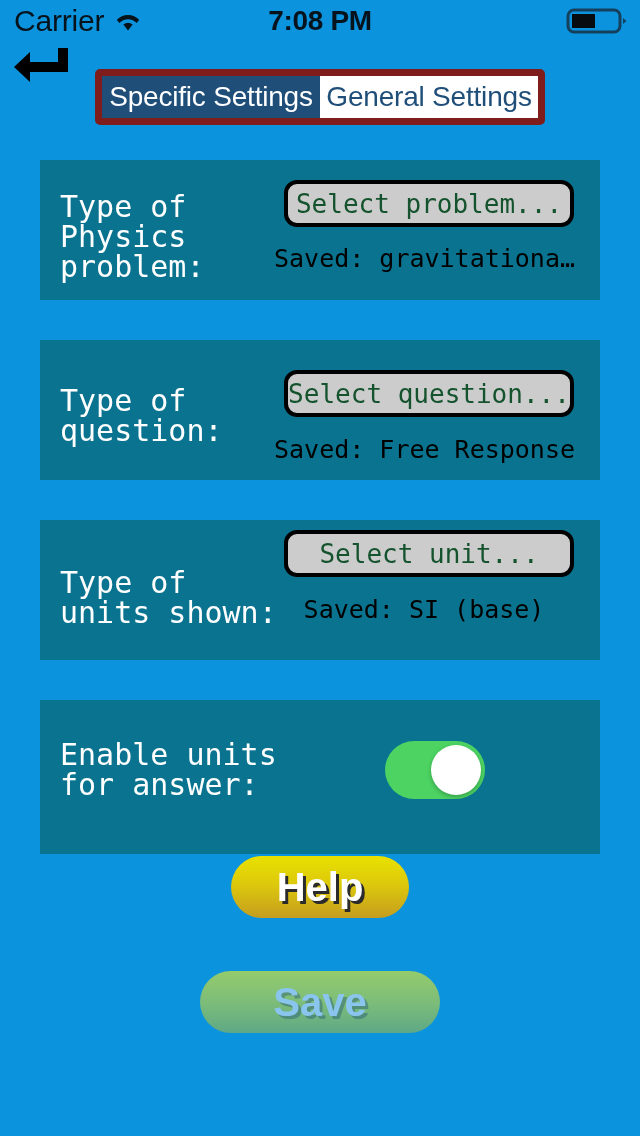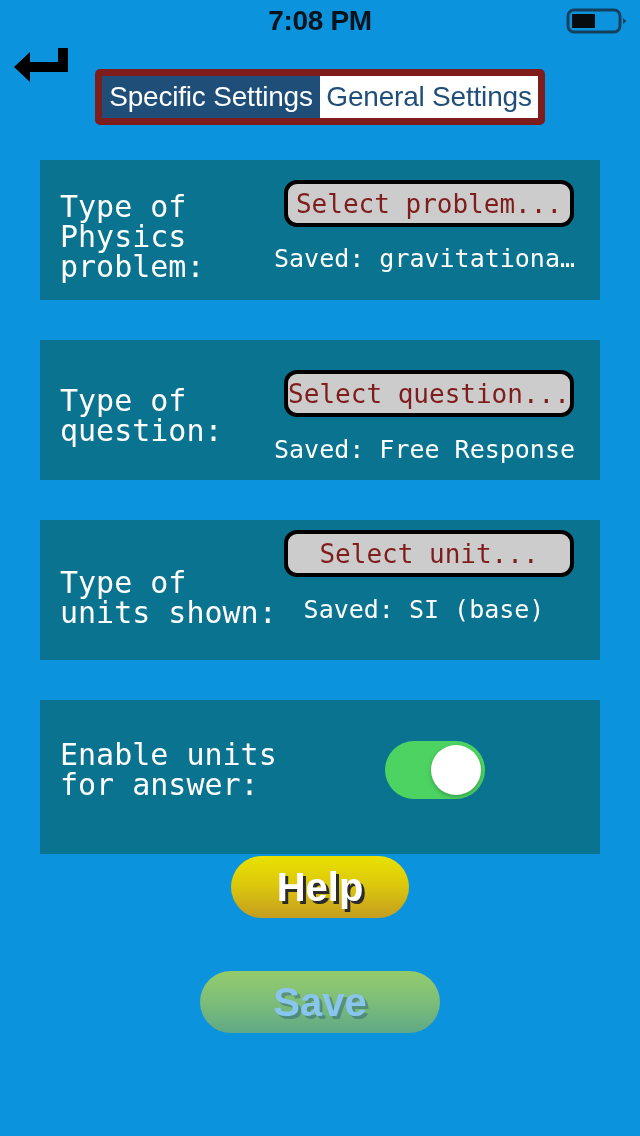--- a/index.html
+++ b/index.html
@@ -63,28 +63,28 @@
     white-space:pre;
   }
   .select-btn {
     position:absolute; right:26px;
     width:290px; height:47px;
     background:#cccccc;
     border:4px solid #000000;
     border-radius:13px;
     display:flex; align-items:center; justify-content:center;
     font-family:"DejaVu Sans Mono", monospace;
-    font-size:26px; color:#7f1d1d;
+    font-size:26px; color:#14532d;
     cursor:pointer; white-space:nowrap;
   }
   .saved-text {
     position:absolute; right:26px;
     width:300px; text-align:center;
     font-family:"DejaVu Sans Mono", monospace;
-    font-size:25px; color:#ffffff; white-space:nowrap;
+    font-size:25px; color:#000000; white-space:nowrap;
     overflow:hidden;
   }
 
   
   #card1 { top:160px; height:140px; }
   #card1 .card-label { top:32px; }
   #card1 .select-btn { top:20px; }
   #card1 .saved-text { top:84px; }
   
   #card2 { top:340px; height:140px; }
@@ -134,20 +134,29 @@
     display:flex; align-items:center; justify-content:center;
     font-size:40px; font-weight:bold; color:#8ac5ee;
     text-shadow:3px 3px 0 rgba(40,90,120,0.45);
     cursor:pointer;
   }
 </style>
 </head>
 <body>
 
 <div class="statusbar">
+  <div class="sb-left">
+    <span class="sb-carrier">Carrier</span>
+    <span class="wifi-icon">
+      <svg viewBox="0 0 30 22" width="30" height="22">
+        <path d="M15 20.5 L10.3 14.6 A7.6 7.6 0 0 1 19.7 14.6 Z" fill="#07131c"></path>
+        <path d="M15 9.2 a11.5 11.5 0 0 1 8.6 3.9 l2.6-3.2 A15.7 15.7 0 0 0 15 5.1 a15.7 15.7 0 0 0 -11.2 4.8 l2.6 3.2 A11.5 11.5 0 0 1 15 9.2 Z" fill="#07131c"></path>
+      </svg>
+    </span>
+  </div>
   <div class="sb-time">7:08 PM</div>
   <div class="sb-right">
     <span class="battery-icon">
       <svg viewBox="0 0 62 28" width="62" height="28">
         <rect x="2" y="3" width="52" height="22" rx="6" ry="6" fill="none" stroke="#14405e" stroke-width="3"></rect>
         <rect x="6" y="7" width="23" height="14" fill="#070c10"></rect>
         <path d="M57 11 L60.5 14 L57 17 Z" fill="#14405e"></path>
       </svg>
     </span>
   </div>

